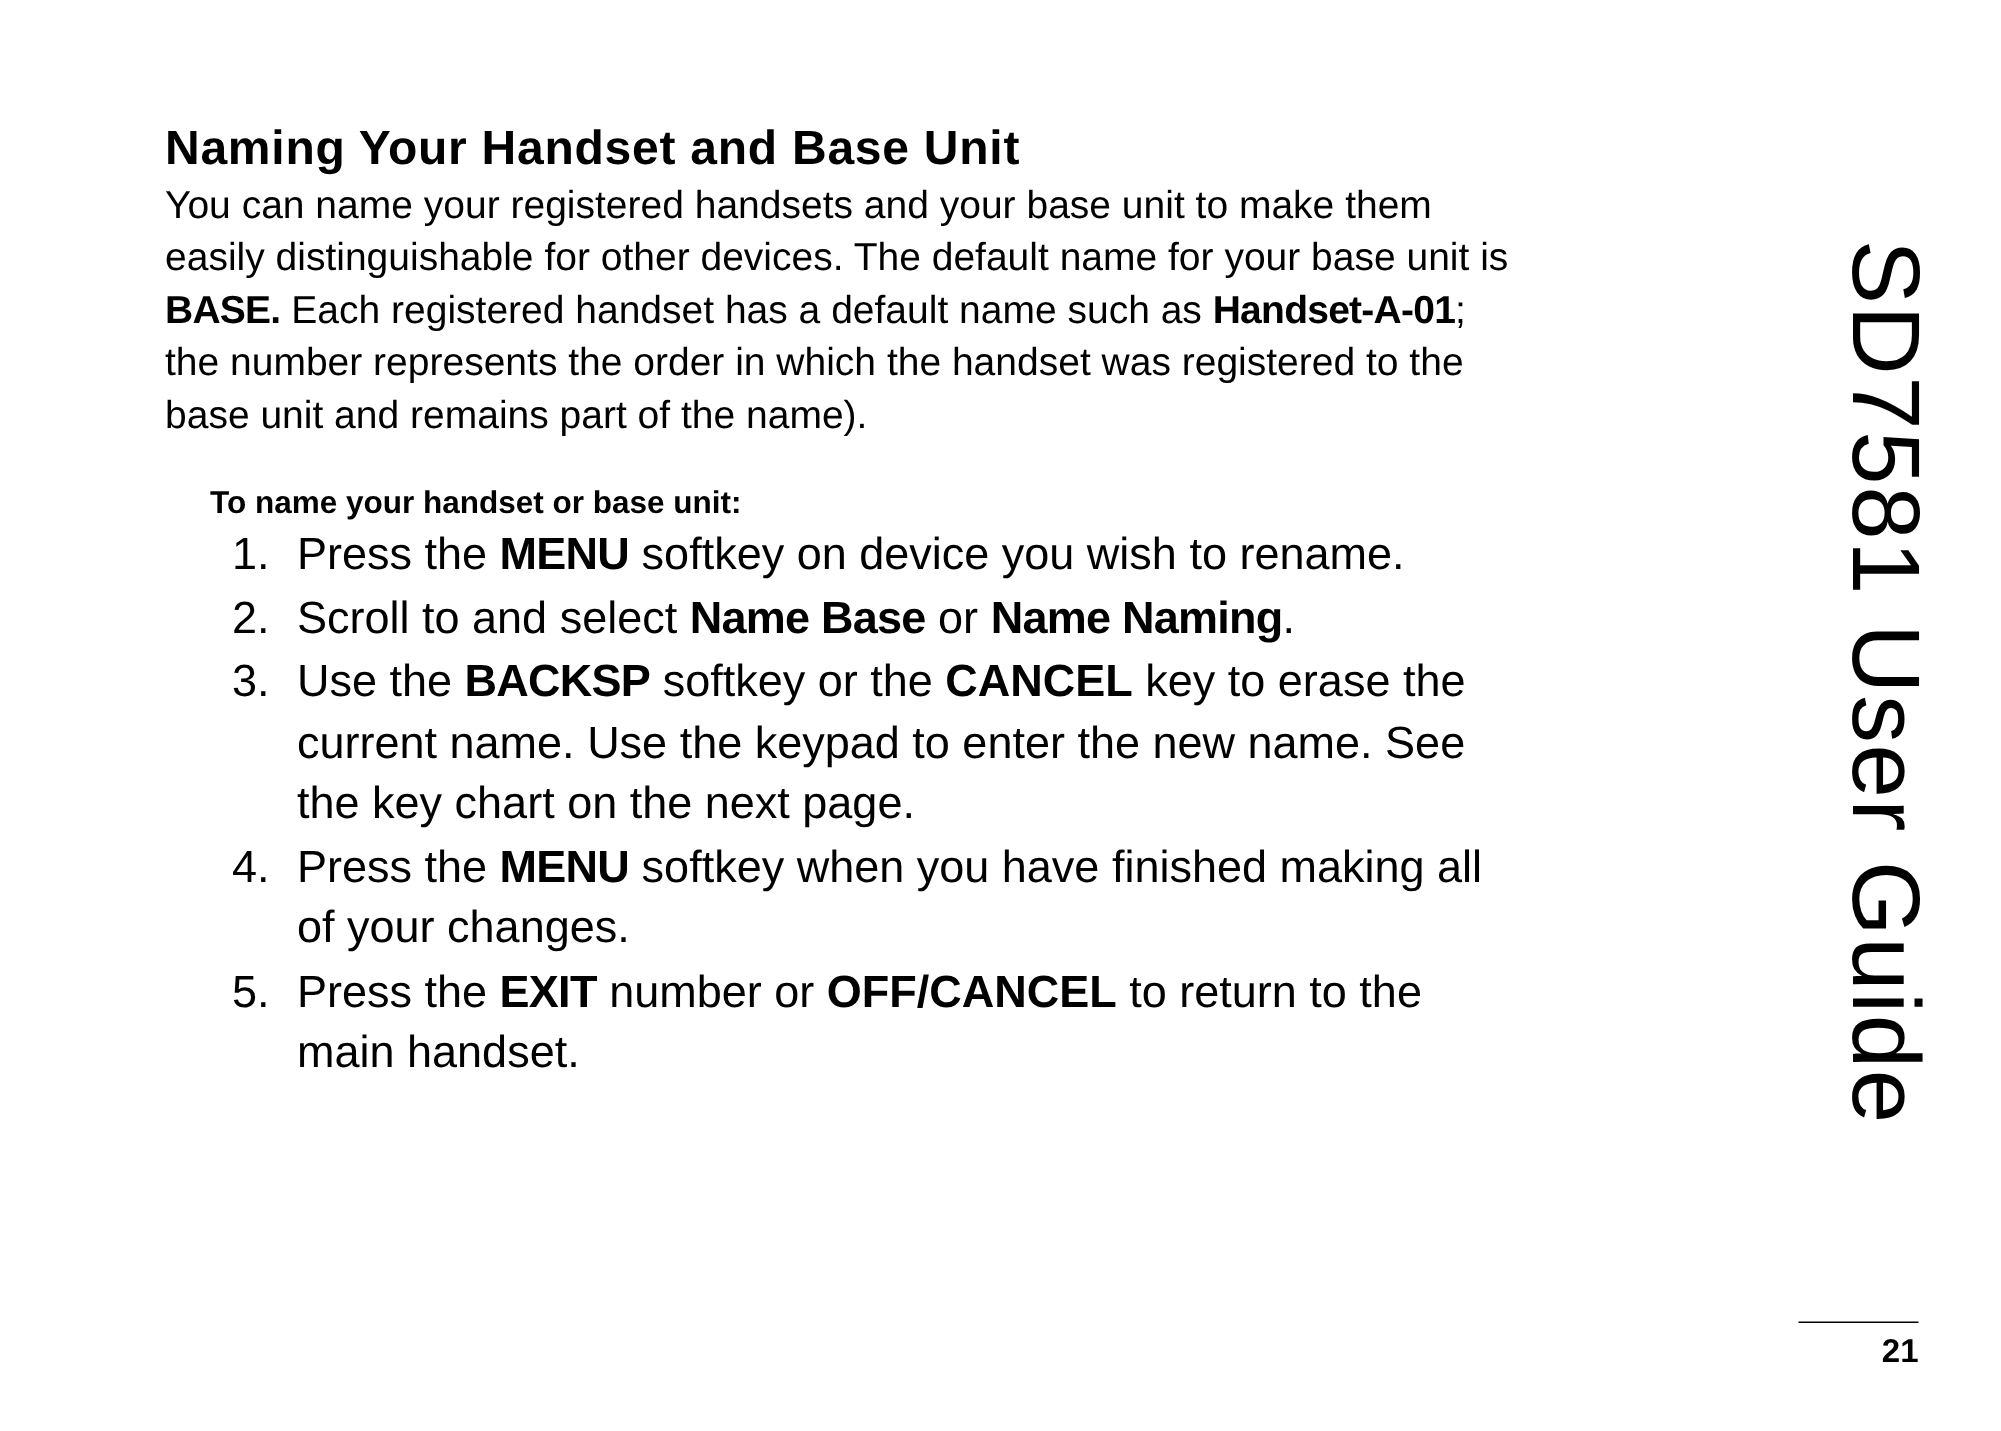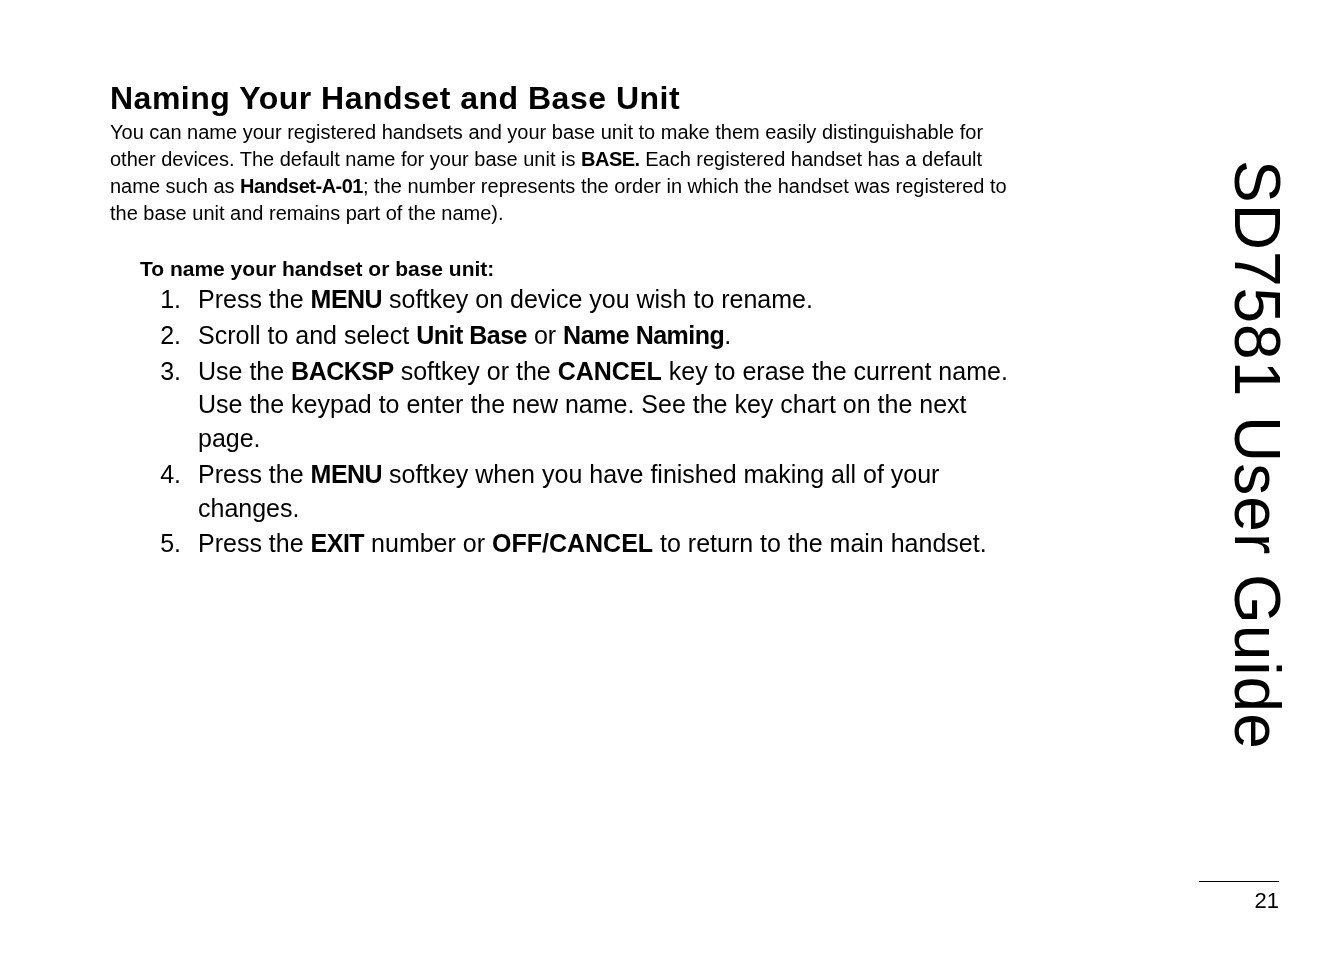--- a/index.html
+++ b/index.html
@@ -23,33 +23,33 @@
     top: 80px;
     width: 900px;
   }
   .heading {
     font-size: 32px;
     font-weight: 900;
     margin: 0 0 2px 0;
     letter-spacing: 0.5px;
   }
   .intro {
-    font-size: 20px;
+    font-size: 26px;
     line-height: 1.35;
     margin: 0 0 30px 0;
   }
   .subhead {
     font-size: 21px;
     font-weight: 700;
     margin: 0 0 2px 30px;
   }
   ol.steps {
     margin: 0 0 0 30px;
     padding-left: 48px;
-    font-size: 25px;
+    font-size: 30px;
     line-height: 1.35;
   }
   ol.steps li {
     padding-left: 10px;
     margin-bottom: 2px;
   }
   .sk {
     font-family: "Arial Black", Arial, sans-serif;
     font-weight: 900;
     letter-spacing: -0.5px;
@@ -79,21 +79,21 @@
     bottom: 40px;
     width: 80px;
   }
   .footer-line {
     border-top: 1px solid #000;
     margin-bottom: 6px;
   }
   .page-num {
     text-align: right;
     font-size: 22px;
-    font-weight: 400;
+    font-weight: 700;
   }
 </style>
 </head>
 <body>
 
 <div class="page">
 
   <div class="content">
 
     <h2 class="heading">Naming Your Handset and Base Unit</h2>
@@ -102,21 +102,21 @@
       <span>You can name your registered handsets and your base unit to make them easily distinguishable for other devices. The default name for your base unit is </span><span class="sk">BASE.</span><span> Each registered handset has a default name such as </span><span class="skc">Handset-A-01</span><span>; the number represents the order in which the handset was registered to the base unit and remains part of the name).</span>
     </p>
 
     <p class="subhead">To name your handset or base unit:</p>
 
     <ol class="steps">
       <li>
         <span>Press the </span><span class="sk">MENU</span><span> softkey on device you wish to rename.</span>
       </li>
       <li>
-        <span>Scroll to and select </span><span class="skc">Unit Base</span><span> or </span><span class="skc">Name Naming</span><span>.</span>
+        <span>Scroll to and select </span><span class="skc">Name Base</span><span> or </span><span class="skc">Name Naming</span><span>.</span>
       </li>
       <li>
         <span>Use the </span><span class="sk">BACKSP</span><span> softkey or the </span><span class="kbold">CANCEL</span><span> key to erase the current name. Use the keypad to enter the new name. See the key chart on the next page.</span>
       </li>
       <li>
         <span>Press the </span><span class="sk">MENU</span><span> softkey when you have finished making all of your changes.</span>
       </li>
       <li>
         <span>Press the </span><span class="sk">EXIT</span><span> number or </span><span class="kbold">OFF/CANCEL</span><span> to return to the main handset.</span>
       </li>

